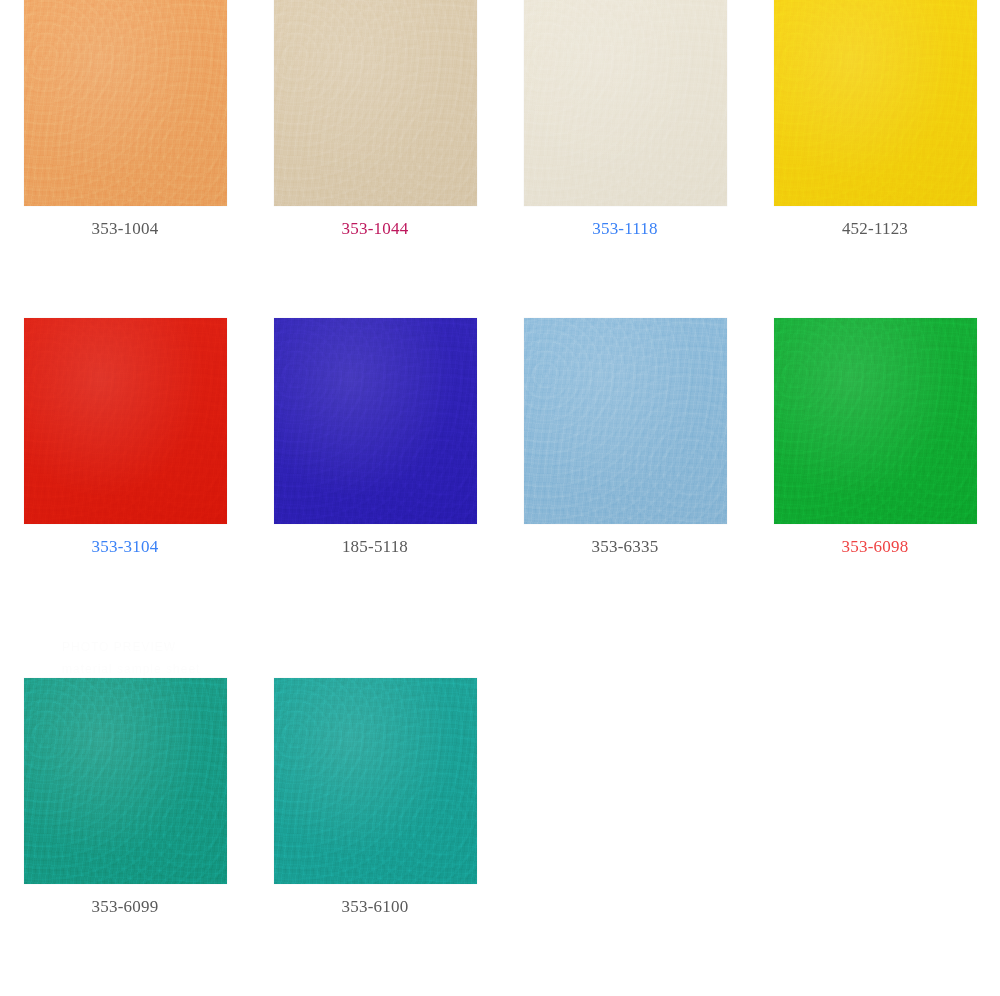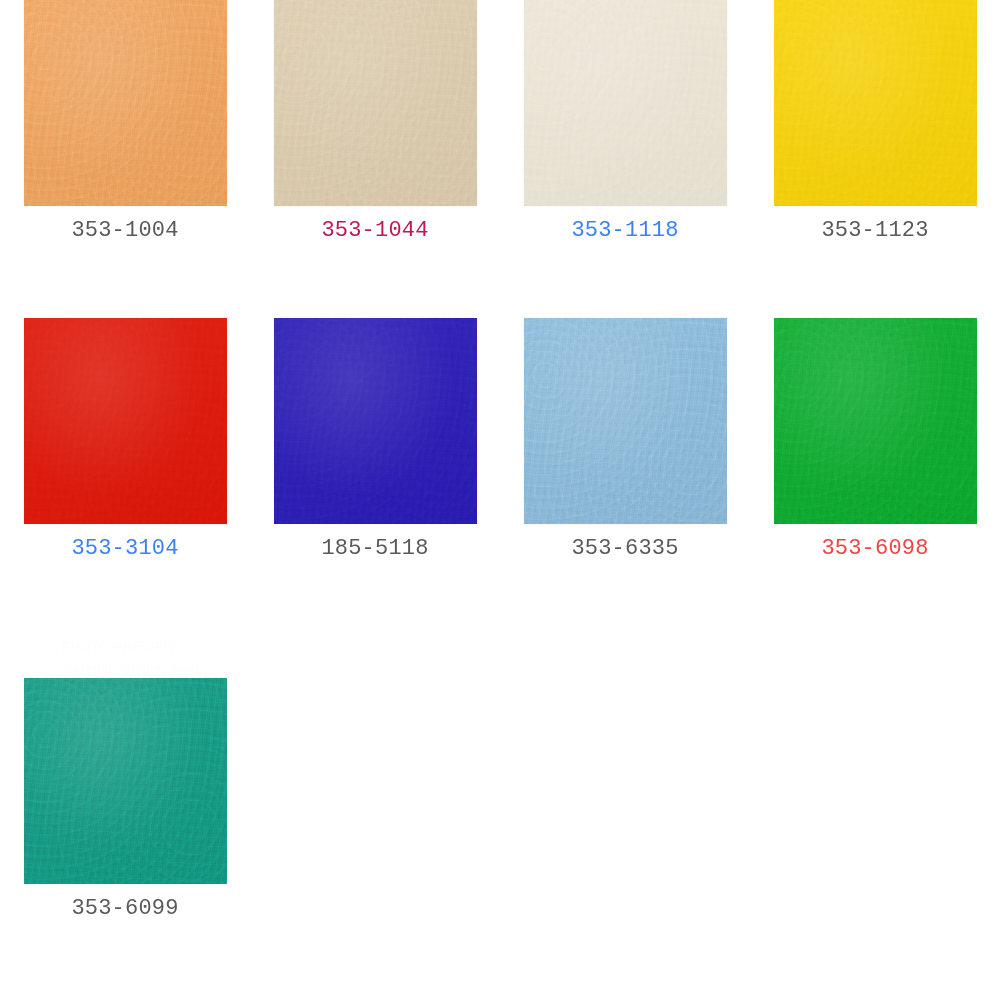--- a/index.html
+++ b/index.html
@@ -99,27 +99,27 @@
     position: absolute;
     inset: 0;
     background:
       radial-gradient(ellipse at 38% 30%, rgba(255,255,255,0.10) 0%, rgba(255,255,255,0.0) 58%),
       linear-gradient(160deg, rgba(255,255,255,0.05) 0%, rgba(0,0,0,0.03) 100%);
     pointer-events: none;
   }
 
   .swatch-label {
     margin-top: 14px;
-    font-size: 22px;
+    font-size: 17px;
     letter-spacing: 0.2px;
     color: #5a5a5a;
     text-align: center;
     line-height: 1;
     white-space: nowrap;
-    font-family: Liberation Mono, monospace;
+    font-family: Liberation Serif, serif;
   }
 
   
   #watermark-artifact {
     position: absolute;
     left: 62px;
     top: 636px;
     width: 220px;
     height: 44px;
     color: #fbfbfb;
@@ -148,21 +148,21 @@
     <div class="swatch-label" style="color: #be185d;">353-1044</div>
   </div>
 
   <div class="swatch-cell row-1">
     <div class="swatch-chip" style="background-color: rgb(236, 230, 214);"></div>
     <div class="swatch-label" style="color: #3b82f6;">353-1118</div>
   </div>
 
   <div class="swatch-cell row-1">
     <div class="swatch-chip" style="background-color: rgb(247, 210, 9);"></div>
-    <div class="swatch-label" style="color: rgb(90, 90, 90);">353-1123</div>
+    <div class="swatch-label" style="color: rgb(90, 90, 90);">452-1123</div>
   </div>
 
   <div class="swatch-cell row-2">
     <div class="swatch-chip" style="background-color: rgb(222, 23, 9);"></div>
     <div class="swatch-label" style="color: #3b82f6;">353-3104</div>
   </div>
 
 
   <div class="swatch-cell row-2">
     <div class="swatch-chip" style="background-color: rgb(42, 28, 181);"></div>
@@ -177,20 +177,24 @@
   <div class="swatch-cell row-3">
     <div class="swatch-chip" style="background-color: rgb(12, 171, 46);"></div>
     <div class="swatch-label" style="color: #ef4444;">353-6098</div>
   </div>
 
   <div class="swatch-cell row-3">
     <div class="swatch-chip" style="background-color: rgb(19, 154, 132);"></div>
     <div class="swatch-label" style="color: rgb(90, 90, 90);">353-6099</div>
   </div>
 
+  <div class="swatch-cell row-3">
+    <div class="swatch-chip" style="background-color: rgb(22, 160, 149);"></div>
+    <div class="swatch-label" style="color: rgb(90, 90, 90);">353-6100</div>
+  </div>
 
 
   <div id="watermark-artifact">
     <span class="wm-line">PHOTO PREVIEW</span>
     <span class="wm-line">material sample sheet</span>
   </div>
 
 </div>
 
 </body></html>

